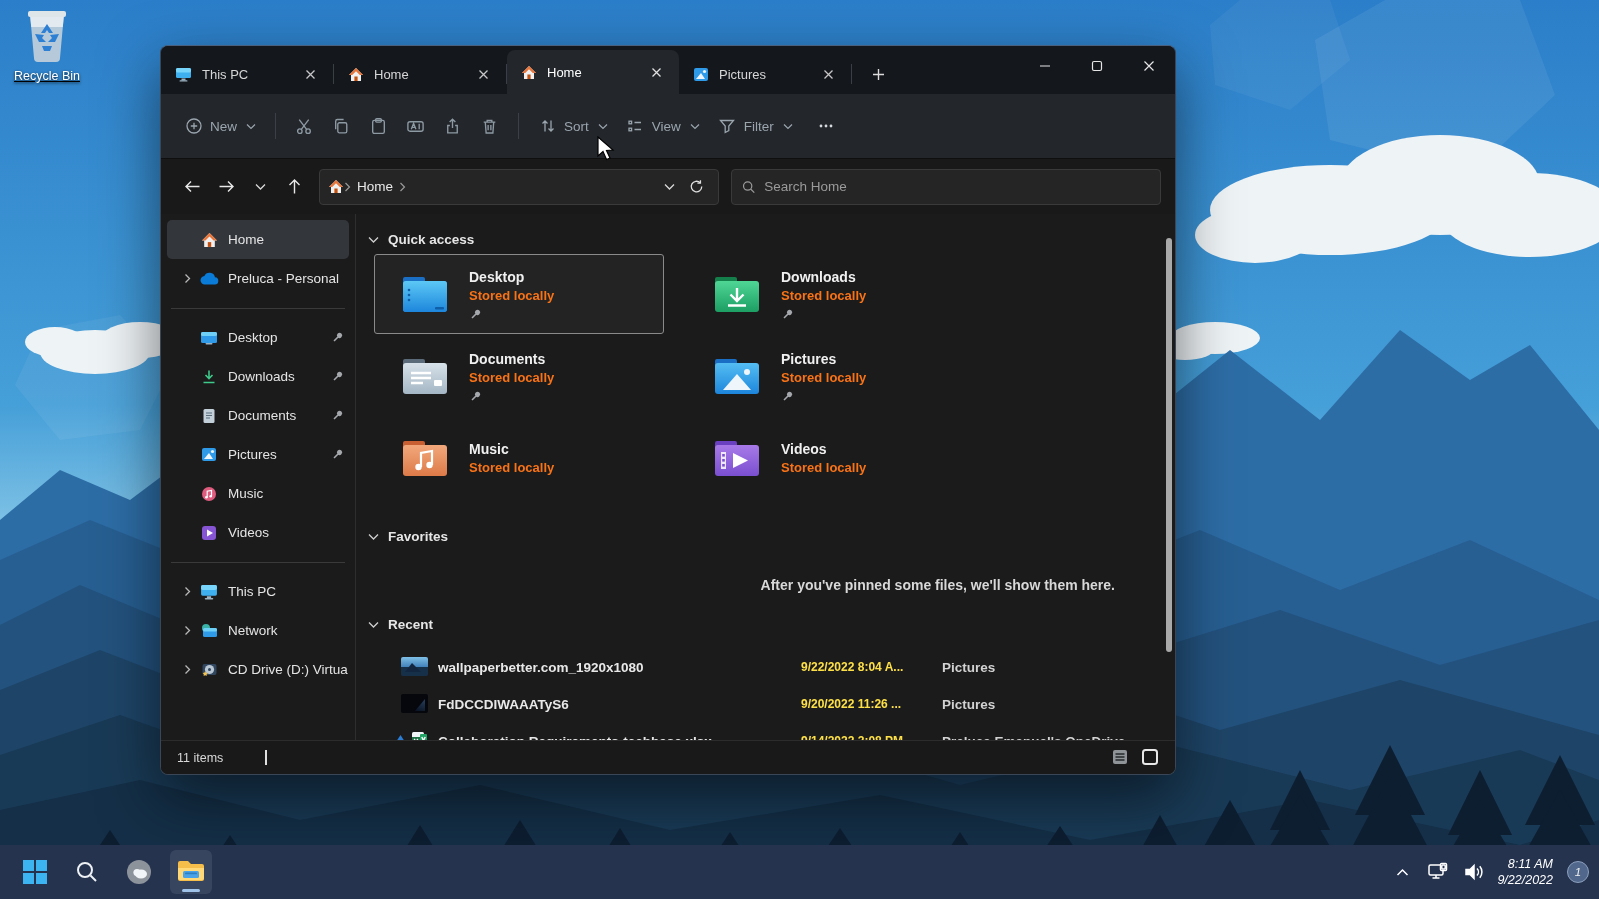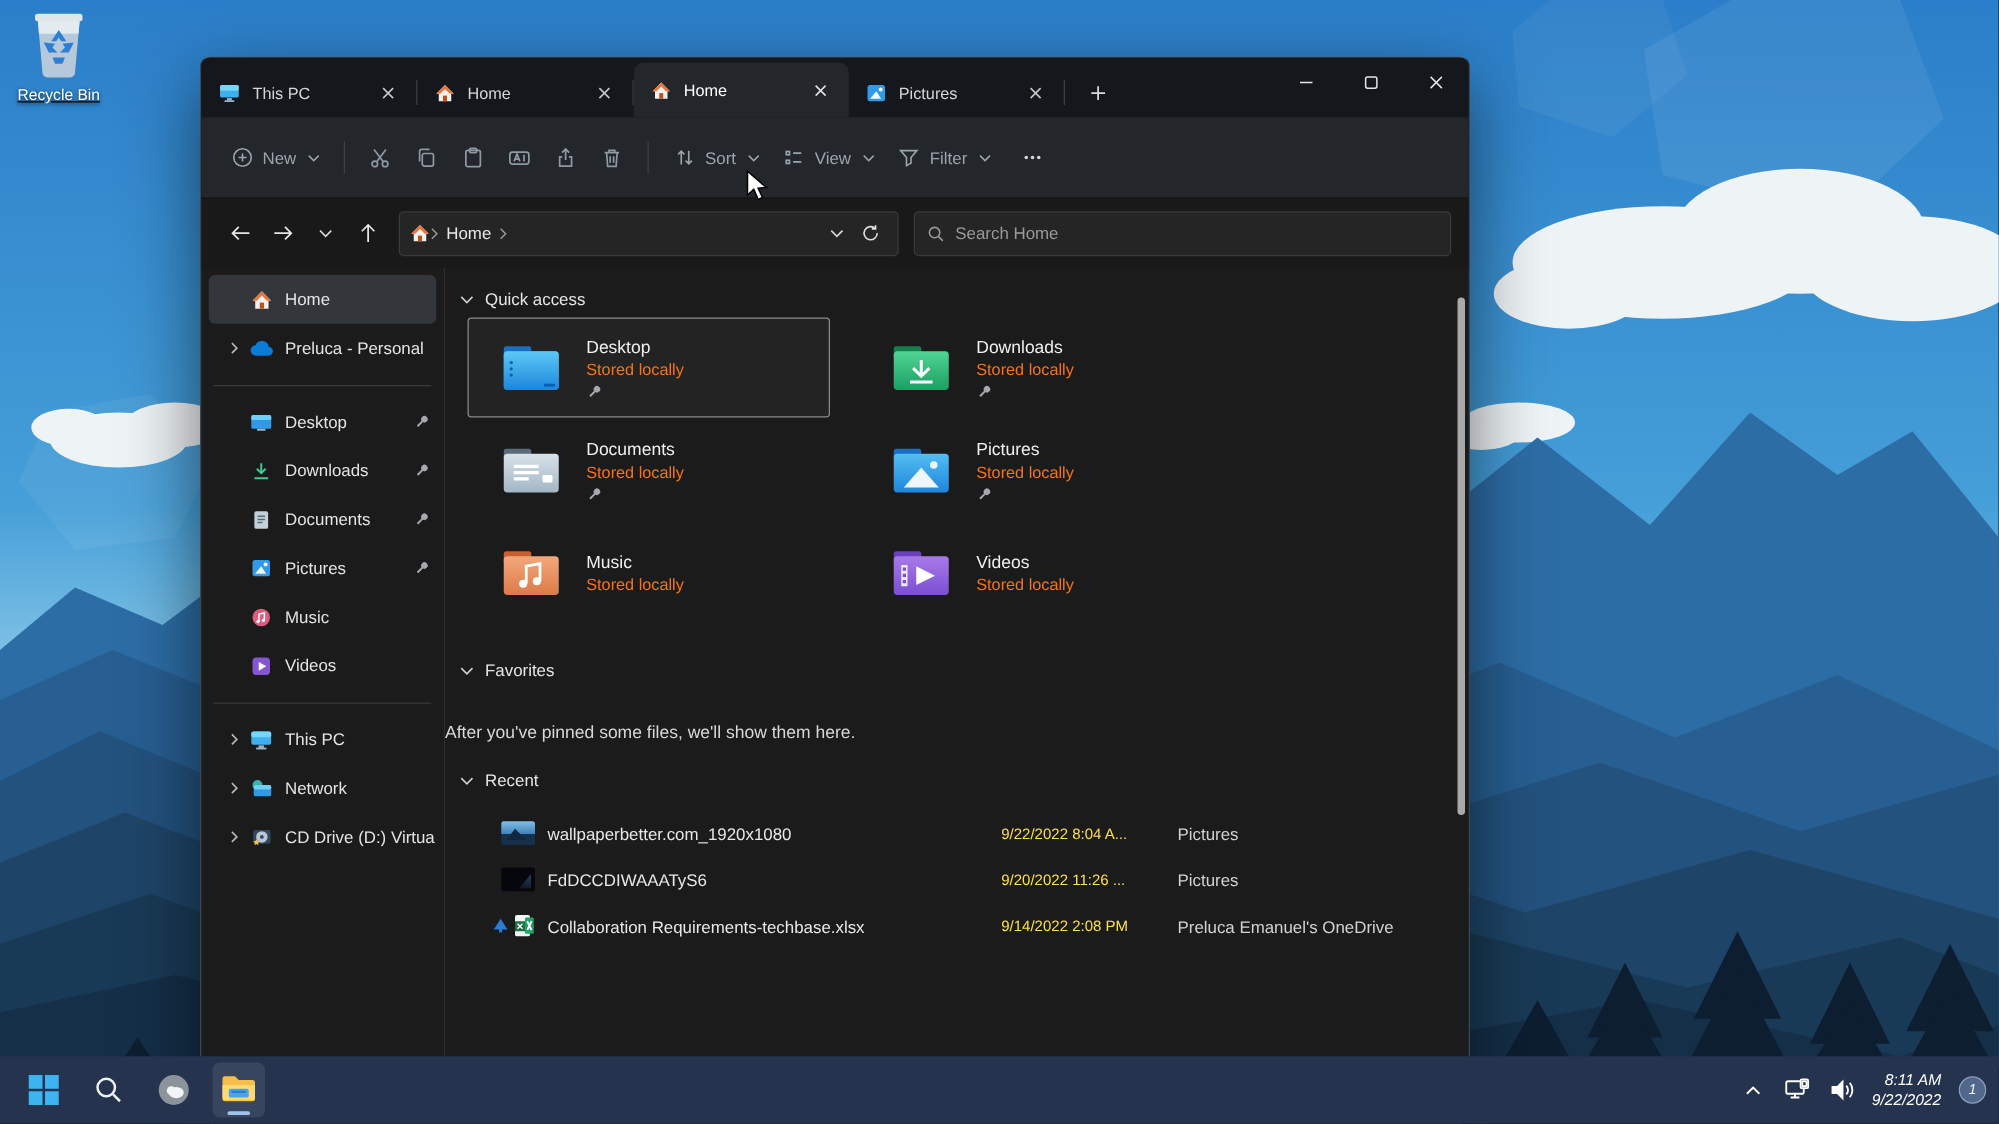--- a/index.html
+++ b/index.html
@@ -6,21 +6,21 @@
   html,body { width:1599px; height:899px; overflow:hidden; background:#000;
     font-family:"Liberation Sans", sans-serif; -webkit-font-smoothing:antialiased; }
   .desktop { position:absolute; inset:0; width:1599px; height:899px; overflow:hidden; }
   .wallpaper { position:absolute; inset:0; }
 
   
   .desktop-icon { position:absolute; left:8px; top:8px; width:78px; text-align:center; cursor:default;text-decoration:underline; }
   .desktop-icon .label { color:#fff; font-size:12.5px; margin-top:3px; text-shadow:0 1px 3px rgba(0,0,0,.8); }
 
   
-  .window { position:absolute; left:160px; top:45px; width:1016px; height:854px;
+  .window { position:absolute; left:160px; top:45px; width:1016px; height:730px;
     background:#1b1b1b; border-radius:8px; overflow:hidden;
     border:1px solid #3a4656; border-top-color:#49617e;
     box-shadow:0 22px 60px rgba(0,0,0,.55); }
 
   
   .tabbar { position:absolute; left:0; top:0; right:0; height:48px; background:#14171c;
     display:flex; align-items:flex-end; }
   .tab { position:relative; width:172px; height:40px; display:flex; align-items:center;
     padding:0 10px 0 14px; color:#d6d6d6; font-size:13px; border-radius:8px 8px 0 0; }
   .tab .t-label { flex:1; margin-left:10px; white-space:nowrap; overflow:hidden; }
@@ -62,35 +62,35 @@
   .side-item { position:relative; height:39px; margin:0 6px; display:flex; align-items:center;
     border-radius:5px; color:#e4e4e4; font-size:13.5px; padding-left:9px; }
   .side-item.selected { background:#33373c; }
   .side-chev { width:22px; display:flex; justify-content:center; color:#b8b8b8; }
   .side-noc { width:22px; }
   .side-ico { width:22px; display:flex; justify-content:center; margin-right:8px; }
   .side-label { flex:1; white-space:nowrap; overflow:hidden; }
   .side-pin { width:24px; display:flex; justify-content:center; color:#a5a9ad; }
   .side-div { height:1px; background:#3a3a3a; margin:10px 10px 9px 10px; }
 
-  .main { flex:1; position:relative; overflow:hidden; }
+  .main { flex:1; position:relative; overflow:hidden;font-weight:bold; }
   .sec-header { position:absolute; left:12px; display:flex; align-items:center; gap:9px; color:#e6e6e6; font-size:13.5px; }
   .sec-header .sch { color:#cfcfcf; display:flex; }
 
   .tiles { position:absolute; left:18px; top:40px; width:604px; display:grid;
     grid-template-columns:290px 290px; grid-auto-rows:80px; column-gap:22px; row-gap:2px; }
   .tile { position:relative; display:flex; align-items:center; border:1px solid transparent; border-radius:3px; }
   .tile.selected { border-color:#8a8a8a; background:#232323; }
   .tile .t-icon { margin-left:26px; width:48px; height:40px; flex:0 0 auto; }
   .tile .t-text { margin-left:20px; }
   .tile .t-name { color:#f0f0f0; font-size:14px; }
   .tile .t-sub { color:#f97316; font-size:13px; margin-top:3px; }
   .tile .t-pin { margin-top:4px; color:#a5a9ad; height:13px; }
 
-  .empty-fav { position:absolute; left:0; right:60px; top:363px; text-align:left; color:#d8d8d8; font-size:14px; }
+  .empty-fav { position:absolute; left:0; right:60px; top:363px; text-align:right; color:#d8d8d8; font-size:14px; }
 
   .recent-row { position:absolute; left:0; right:0; height:30px; }
   .recent-row .r-ico { position:absolute; left:45px; top:3px; }
   .recent-row .r-name { position:absolute; left:82px; top:6px; color:#e8e8e8; font-size:13.5px; white-space:nowrap; }
   .recent-row .r-date { position:absolute; left:445px; top:6px; color:#fde047; font-size:12px; white-space:nowrap; }
   .recent-row .r-loc { position:absolute; left:586px; top:6px; color:#d2d2d2; font-size:13.5px; white-space:nowrap; }
   .thumb { width:27px; height:19px; border-radius:2px; overflow:hidden; position:relative; }
   .thumb.landscape { background:linear-gradient(180deg,#7fc0e8 0%,#3f7fb8 55%,#17304a 55%); }
   .thumb.landscape::after { content:""; position:absolute; left:4px; top:6px; border-left:7px solid transparent;
     border-right:9px solid transparent; border-bottom:9px solid #122640; }
@@ -845,20 +845,37 @@
           </span>
           <span class="r-name">Collaboration Requirements-techbase.xlsx</span>
           <span class="r-date">9/14/2022 2:08 PM</span>
           <span class="r-loc">Preluca Emanuel's OneDrive</span>
         </div>
       </div>
     </div>
 
     <div class="v-scroll"></div>
 
+    <div class="statusbar">
+      <span>11 items</span>
+      <span class="status-caret"></span>
+      <div class="status-views">
+        <span class="sv-btn">
+            <svg width="18" height="18" viewBox="0 0 18 18">
+              <rect x="2" y="2" width="14" height="14" rx="2" fill="#8f9499"></rect>
+              <path d="M4.5 6 H13.5 M4.5 9 H13.5 M4.5 12 H13.5" stroke="#26282b" stroke-width="1.6"></path>
+            </svg>
+          </span>
+        <span class="sv-btn">
+            <svg width="18" height="18" viewBox="0 0 18 18">
+              <rect x="2" y="2" width="14" height="14" rx="2.5" fill="none" stroke="#e8e8e8" stroke-width="2"></rect>
+            </svg>
+          </span>
+      </div>
+    </div>
   </div>
 
   <svg class="cursor" width="22" height="26" viewBox="0 0 22 26">
     <polygon points="2,1 2,20 7,15.5 10.5,23.5 14,22 10.5,14.5 17,14" fill="#fff" stroke="#000" stroke-width="1.2"></polygon>
   </svg>
 
   <div class="taskbar">
     <div class="tb-icons">
       <div class="task-btn">
         <svg width="26" height="26" viewBox="0 0 26 26">

